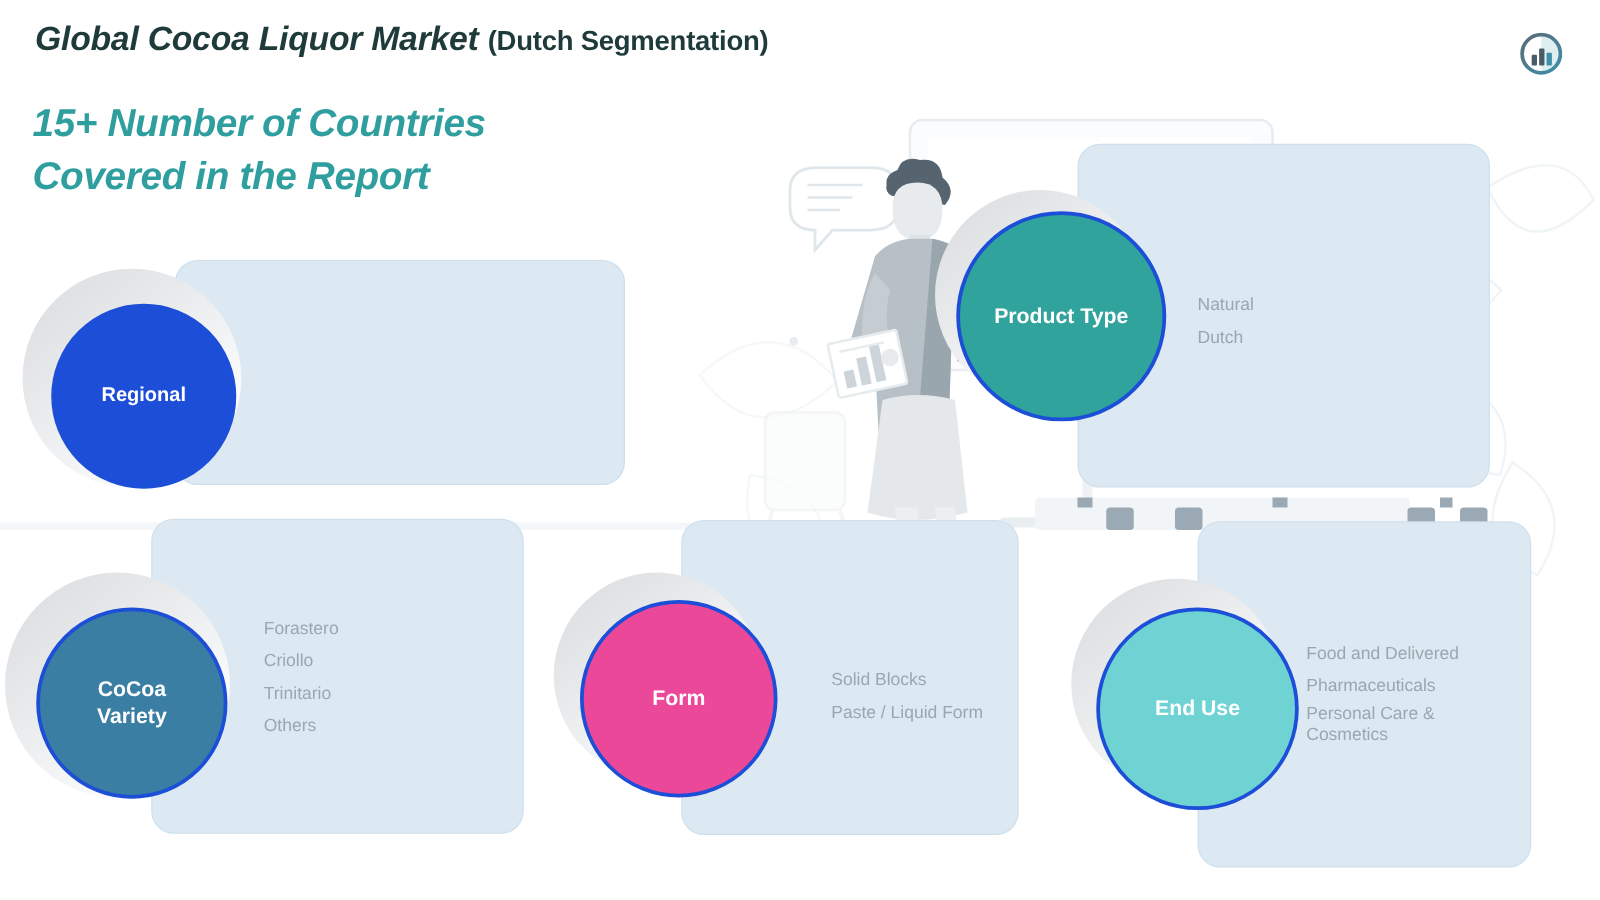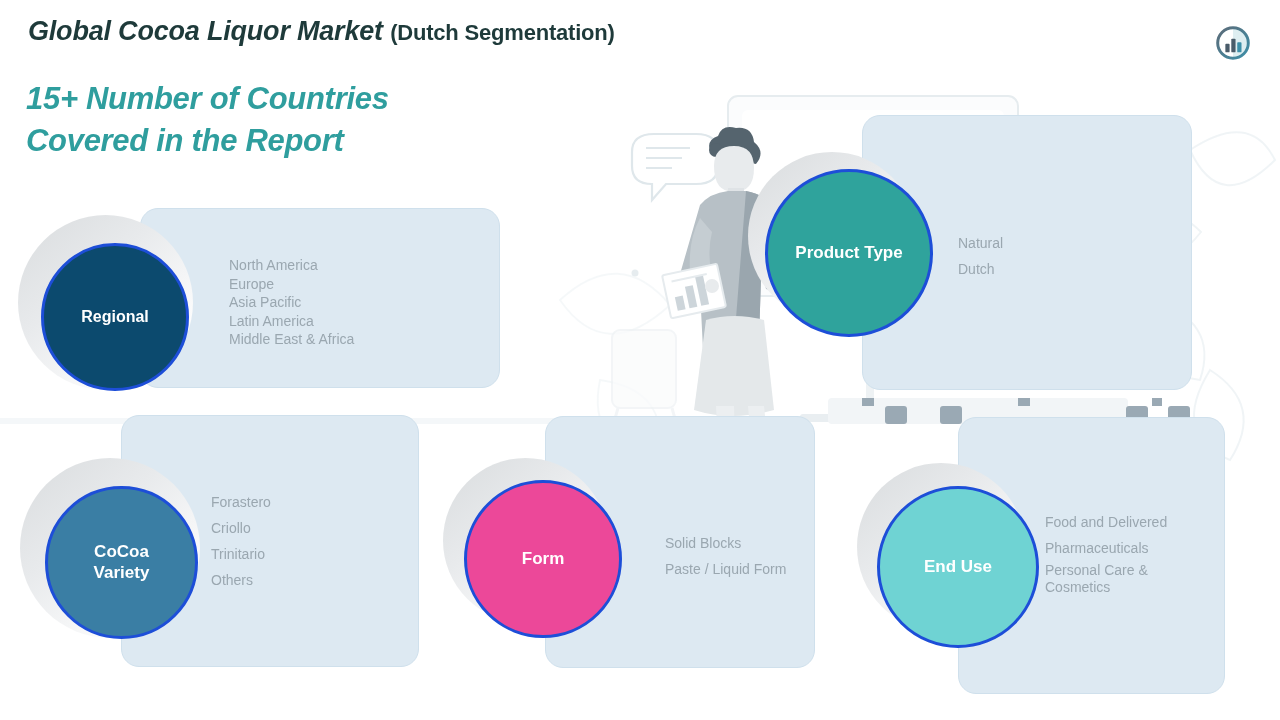--- a/index.html
+++ b/index.html
@@ -230,42 +230,35 @@
       </defs>
       <circle cx="20" cy="20" r="18" fill="none" stroke="url(#lg)" stroke-width="3.5"></circle>
       <path d="M20 3.5 a16.5 16.5 0 0 1 0 33 Z" fill="#46a0b4" opacity="0.18"></path>
       <rect x="11" y="21" width="5" height="10" rx="1" fill="#4a5c6a"></rect>
       <rect x="18" y="15" width="5" height="16" rx="1" fill="#4a5c6a"></rect>
       <rect x="25" y="19" width="5" height="12" rx="1" fill="#3d8fa8"></rect>
     </svg>
   </div>
 
   <div class="card" style="left:140px; top:208px; width:360px; height:180px;"></div>
-  <div class="card-list" style="left:229px; top:256px;">
-    <div>North America</div>
-    <div>Europe</div>
-    <div>Asia Pacific</div>
-    <div>Latin America</div>
-    <div>Middle East &amp; Africa</div>
-  </div>
   <div class="node" style="left:18px; top:215px; width:200px; height:180px;">
     <div class="ring" style="left:0; top:0; width:175px; height:175px;"></div>
-    <div class="disc" style="left:23px; top:28px; width:148px; height:148px; background:#0c4a6e; font-size:16px;">
+    <div class="disc" style="left:23px; top:28px; width:148px; height:148px; background:#1d4ed8; font-size:16px;">
       <span>Regional</span>
     </div>
   </div>
 
   <div class="card" style="left:121px; top:415px; width:298px; height:252px;"></div>
   <div class="card-list spaced" style="left:211px; top:490px;">
     <div>Forastero</div>
     <div>Criollo</div>
     <div>Trinitario</div>
     <div>Others</div>
   </div>
-  <div class="node" style="left:20px; top:458px; width:200px; height:200px;">
+  <div class="node" style="left:4px; top:458px; width:200px; height:200px;">
     <div class="ring" style="left:0; top:0; width:180px; height:180px;"></div>
     <div class="disc" style="left:25px; top:28px; width:153px; height:153px; background:#3a7ea4; font-size:17px; flex-direction:column;">
       <span>CoCoa</span>
       <span>Variety</span>
     </div>
   </div>
 
   <div class="card" style="left:862px; top:115px; width:330px; height:275px;"></div>
   <div class="card-list spaced" style="left:958px; top:231px;">
     <div>Natural</div>

